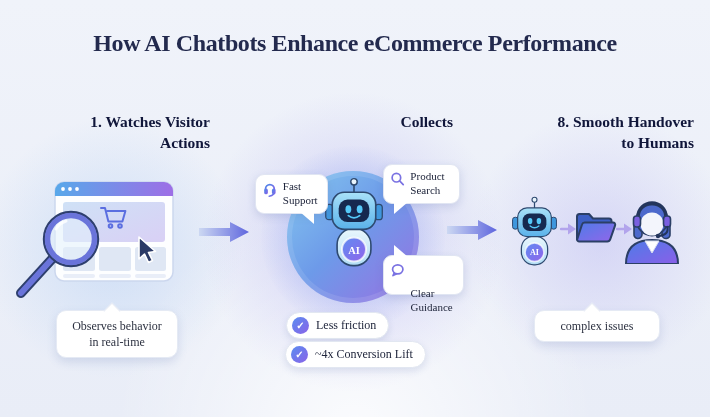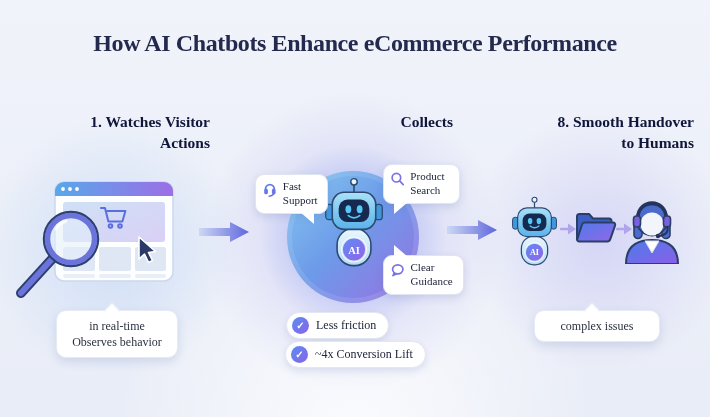--- a/index.html
+++ b/index.html
@@ -52,21 +52,21 @@
   .bubble::after{content:"";position:absolute;width:0;height:0;}
   #bubble-fast{left:255px;top:174px;width:73px;height:40px;}
   #bubble-fast::after{bottom:-11px;left:44px;border-top:12px solid #fff;border-left:14px solid transparent;}
   #bubble-product{left:383px;top:164px;width:77px;height:40px;}
   #bubble-product::after{bottom:-11px;left:10px;border-top:12px solid #fff;border-right:14px solid transparent;}
   #bubble-clear{left:383px;top:255px;width:81px;height:40px;}
   #bubble-clear::after{top:-11px;left:10px;border-bottom:12px solid #fff;border-right:14px solid transparent;}
   .bubble .lbl{display:block;}
   #bubble-fast .lbl{width:46px;}
   #bubble-product .lbl{width:50px;}
-  #bubble-clear .lbl{width:54px;}
+  #bubble-clear .lbl{width:54px;margin-top:26px;}
 
   .pill{
     background:#fff;border:1px solid #e2e7f1;border-radius:14px;
     box-shadow:0 3px 7px rgba(90,110,170,.16);
     display:flex;align-items:center;gap:7px;padding:4px 12px 4px 5px;
     font-size:12px;color:#20263c;white-space:nowrap;
   }
   #pill-1{left:286px;top:312px;}
   #pill-2{left:285px;top:341px;}
   .check{
@@ -171,22 +171,22 @@
     <g>
       <line x1="44" y1="82" x2="13" y2="116" stroke="#2e3f6e" stroke-width="10" stroke-linecap="round"></line>
       <line x1="44" y1="82" x2="13" y2="116" stroke="#6a74da" stroke-width="6" stroke-linecap="round"></line>
       <circle cx="63" cy="62" r="27" fill="rgba(228,240,252,0.55)" stroke="#2e3f6e" stroke-width="2.4"></circle>
       <circle cx="63" cy="62" r="23.5" fill="none" stroke="#6a74da" stroke-width="5.5"></circle>
       <path d="M48,52 a18,18 0 0 1 10,-8" fill="none" stroke="#ffffff" stroke-width="3" stroke-linecap="round" opacity="0.8"></path>
     </g>
   </svg>
 
   <div class="abs callout" id="callout-1">
+    <span>Observes behavior</span>
     <span>in real-time</span>
-    <span>Observes behavior</span>
   </div>
 
   <svg class="abs" style="left:199px;top:220px" width="52" height="24" viewBox="0 0 52 24">
     <path d="M0,8 H31 V2 L50,12 L31,22 V16 H0 Z" fill="url(#gradArrow)"></path>
   </svg>
   <svg class="abs" style="left:447px;top:218px" width="52" height="24" viewBox="0 0 52 24">
     <path d="M0,8 H31 V2 L50,12 L31,22 V16 H0 Z" fill="url(#gradArrow)"></path>
   </svg>
 
   <div class="abs glow"></div>

